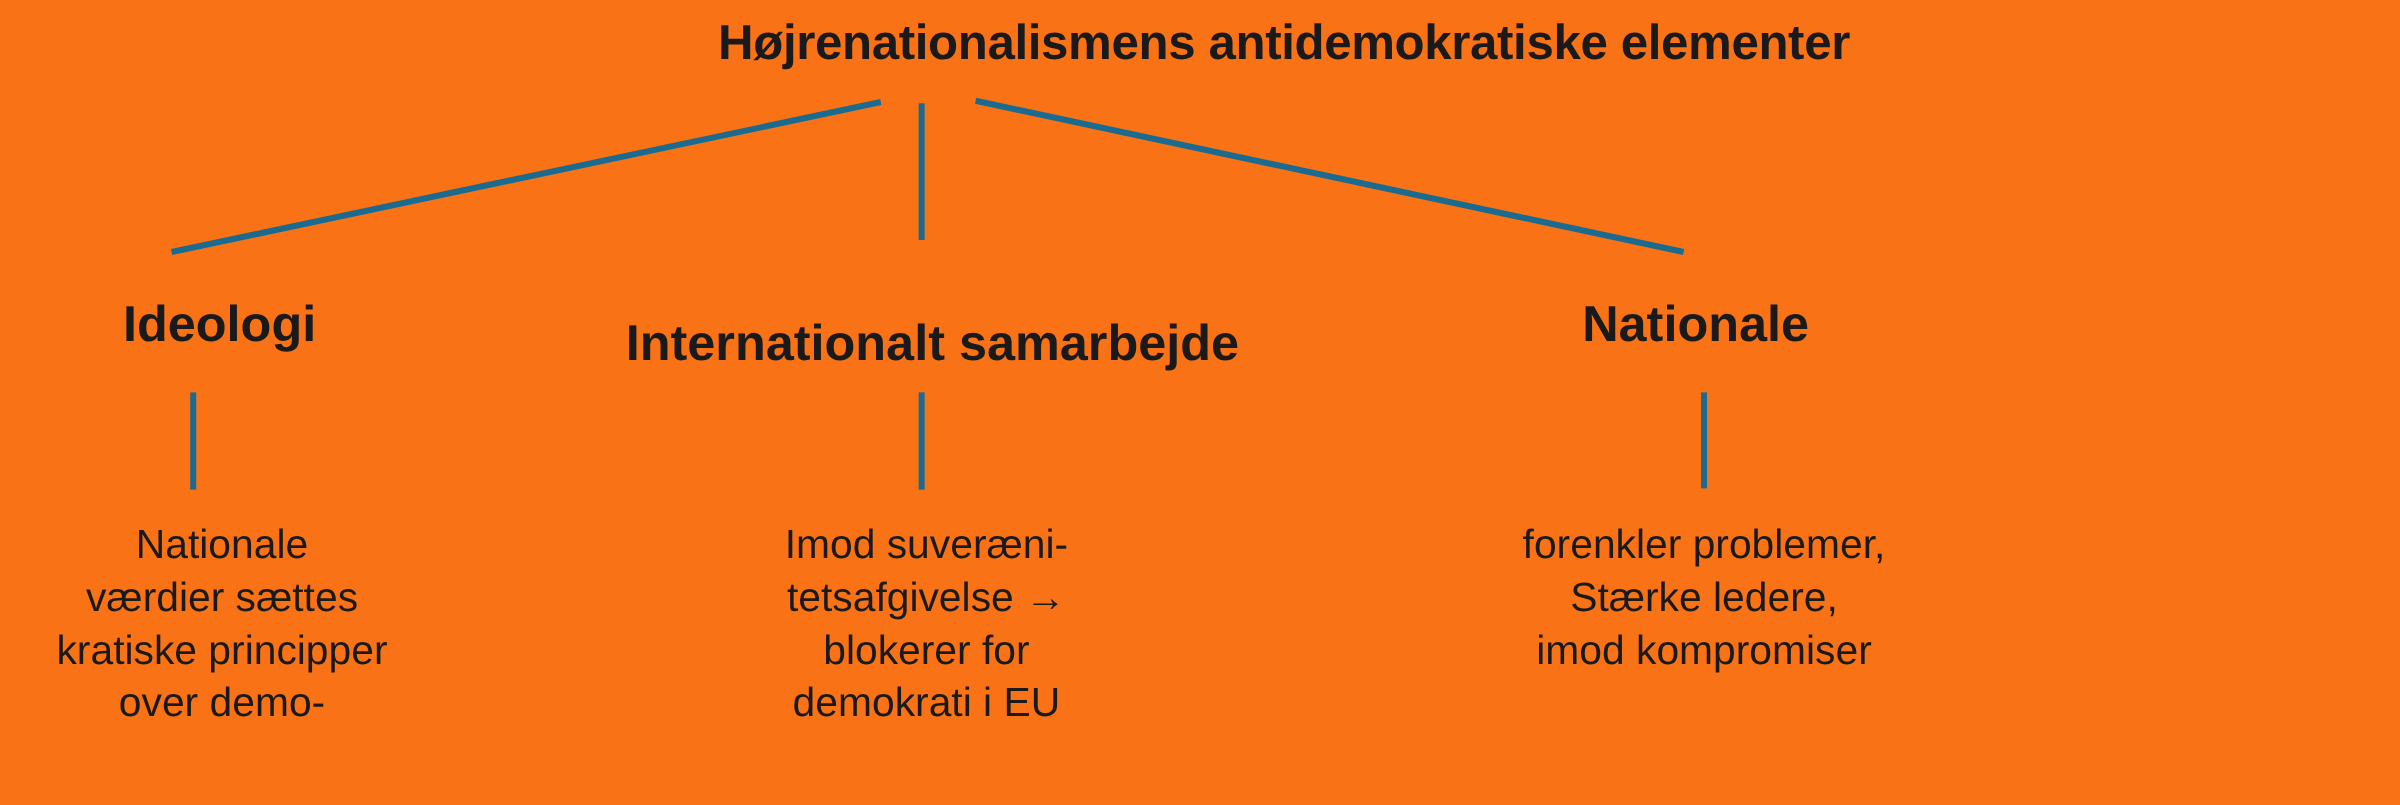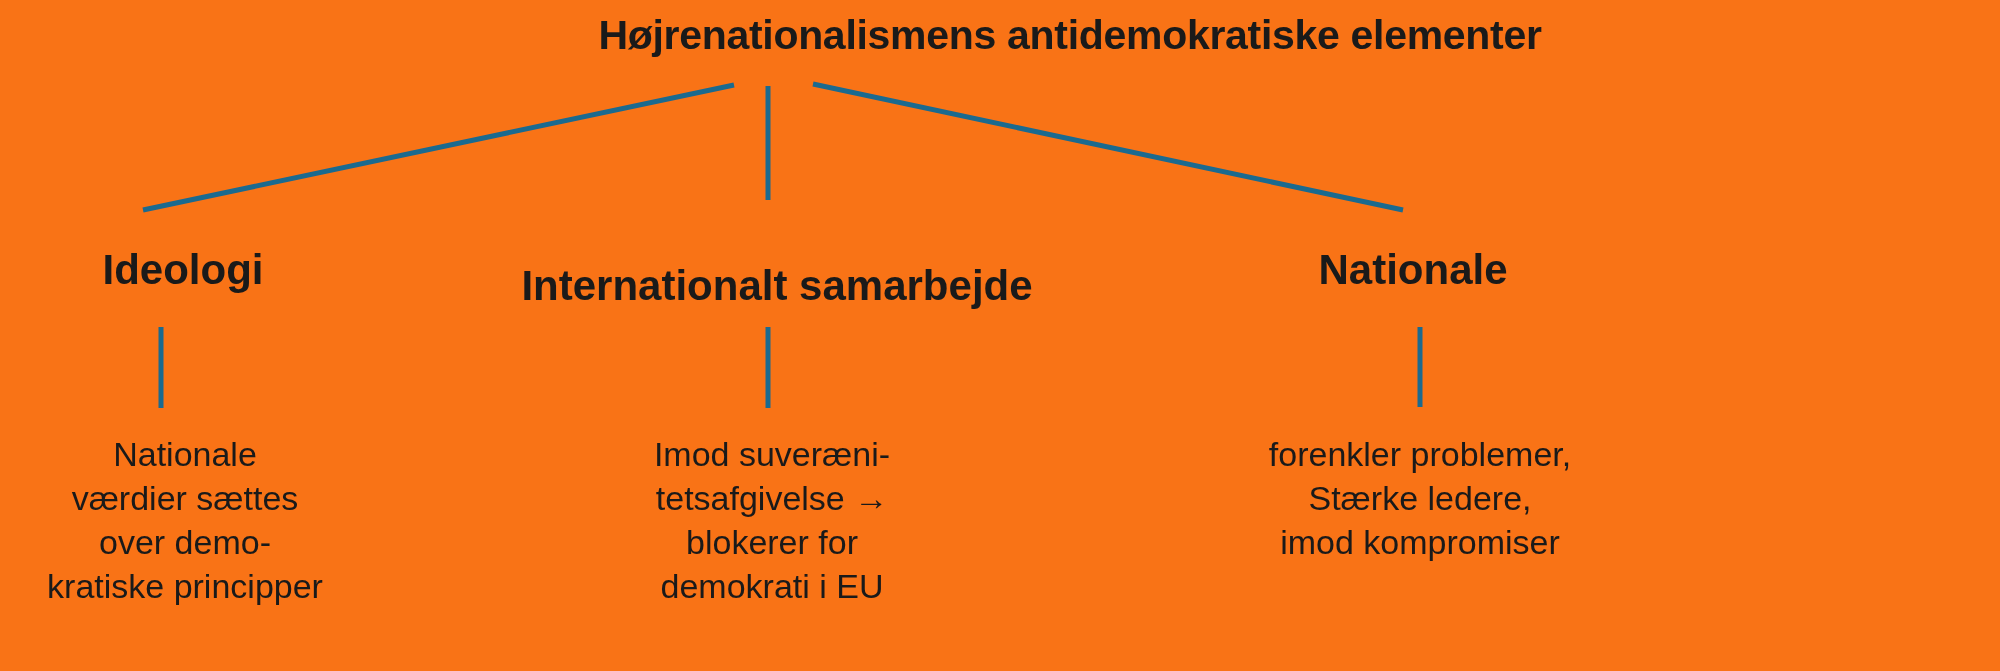--- a/index.html
+++ b/index.html
@@ -72,22 +72,22 @@
       <line x1="1420" y1="327" x2="1420" y2="407"></line>
     </g>
   </svg>
 
   <div class="title">Højrenationalismens antidemokratiske elementer</div>
 
   <div class="node-label" style="left:183px;">Ideologi</div>
   <div class="node-desc" style="left:185px;">
     <span class="desc-line">Nationale</span>
     <span class="desc-line">værdier sættes</span>
+    <span class="desc-line">kratiske principper</span>
     <span class="desc-line">over demo-</span>
-    <span class="desc-line">kratiske principper</span>
   </div>
 
   <div class="node-label" style="left:777px;margin-top:16px;">Internationalt samarbejde</div>
   <div class="node-desc" style="left:772px;">
     <span class="desc-line">Imod suveræni-</span>
     <span class="desc-line">tetsafgivelse →</span>
     <span class="desc-line">blokerer for</span>
     <span class="desc-line">demokrati i EU</span>
   </div>
 

